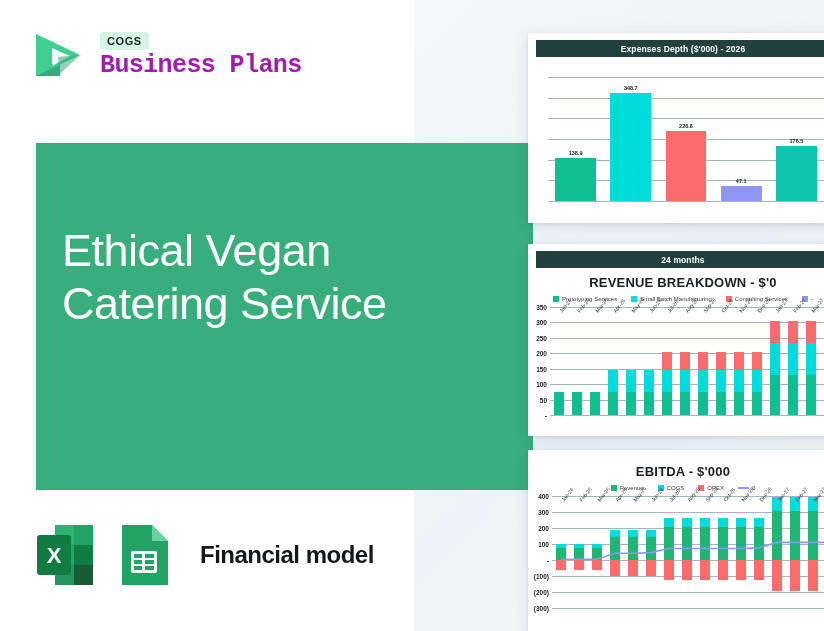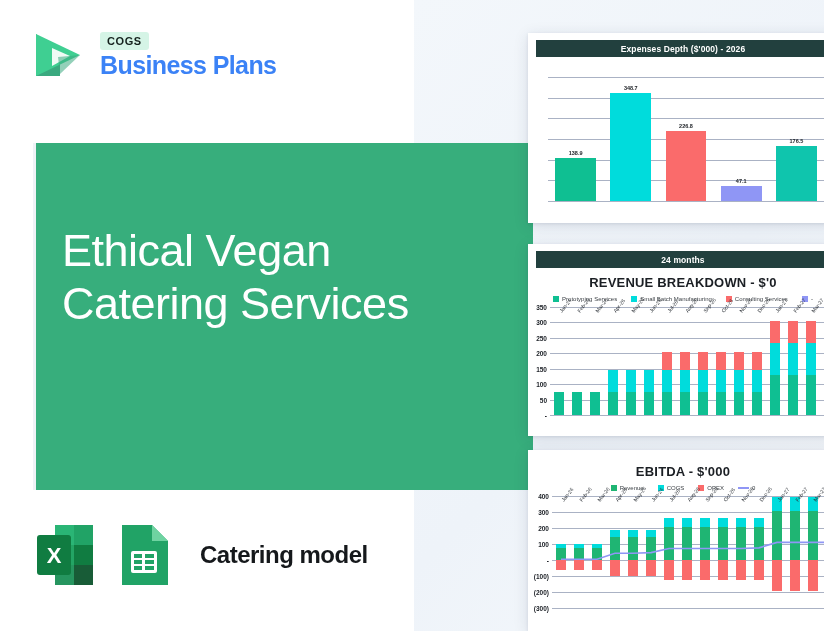--- a/index.html
+++ b/index.html
@@ -21,21 +21,21 @@
   
   #brand{position:absolute;left:30px;top:26px;display:flex;align-items:center;gap:14px;}
   .logo-mark{width:56px;height:58px;position:relative;}
   .brand-text{display:flex;flex-direction:column;gap:3px;}
   .ready-badge{
     display:inline-block;background:#d5f4e6;color:#14201c;
     font-size:11px;font-weight:700;letter-spacing:.6px;
     padding:3px 7px 3px 7px;border-radius:3px;width:max-content;
   }
   .brand-name{
-    font-size:25px;font-weight:700;color:#3b82f6;letter-spacing:-.6px;line-height:1;
+    font-size:25px;font-weight:700;color:#a21caf;letter-spacing:-.6px;line-height:1;font-family:Liberation Mono, monospace;
   }
 
   
   #hero-panel{
     position:absolute;left:36px;top:143px;width:497px;height:347px;
     background:#37ae7c;
     box-shadow:-3px 0 0 0 #eef2f6;
   }
   #hero-title{
     position:absolute;left:62px;top:225px;width:420px;
@@ -110,21 +110,21 @@
       <path d="M28 31 L50 29 L30 48 Z" fill="#3aa97f" opacity=".55"></path>
     </svg>
   </span>
   <span class="brand-text">
     <span class="ready-badge">COGS</span>
     <span class="brand-name">Business Plans</span>
   </span>
 </div>
 
 <div id="hero-panel"></div>
-<div id="hero-title">Ethical Vegan Catering Services</div>
+<div id="hero-title">Ethical Vegan Catering Service</div>
 
 <div id="footer-row">
   <span class="app-icon">
     <svg width="64" height="68" viewBox="0 0 64 68">
       <rect x="22" y="4" width="38" height="20" fill="#21a366"></rect>
       <rect x="22" y="24" width="38" height="20" fill="#107c41"></rect>
       <rect x="22" y="44" width="38" height="20" fill="#185c37"></rect>
       <rect x="22" y="4" width="19" height="60" fill="#33c481" opacity=".55"></rect>
       <rect x="4" y="14" width="34" height="40" rx="3" fill="#107c41"></rect>
       <text x="21" y="42" font-family="'Liberation Sans',sans-serif" font-size="22" font-weight="700" fill="#ffffff" text-anchor="middle">X</text>
@@ -136,21 +136,21 @@
       <path d="M40 4 L56 20 H40 Z" fill="#6ed3a1"></path>
       <rect x="19" y="30" width="26" height="22" rx="2" fill="#ffffff"></rect>
       <rect x="22" y="33" width="8" height="4" fill="#21a366"></rect>
       <rect x="33" y="33" width="9" height="4" fill="#21a366"></rect>
       <rect x="22" y="39" width="8" height="4" fill="#21a366"></rect>
       <rect x="33" y="39" width="9" height="4" fill="#21a366"></rect>
       <rect x="22" y="45" width="8" height="4" fill="#21a366"></rect>
       <rect x="33" y="45" width="9" height="4" fill="#21a366"></rect>
     </svg>
   </span>
-  <span id="footer-label">Catering model</span>
+  <span id="footer-label">Financial model</span>
 </div>
 
 <div class="card" id="card-expenses">
   <div class="banner-wrap">
     <div class="card-banner">Expenses Depth ($'000) - 2026</div>
   </div>
   <div class="plot" id="plot-expenses" style="margin: 4px 10px 0px 20px; height: 140px;">
       <div class="gridline" style="top: 16px;"></div>
       <div class="gridline" style="top: 36.6667px;"></div>
       <div class="gridline" style="top: 57.3333px;"></div>

